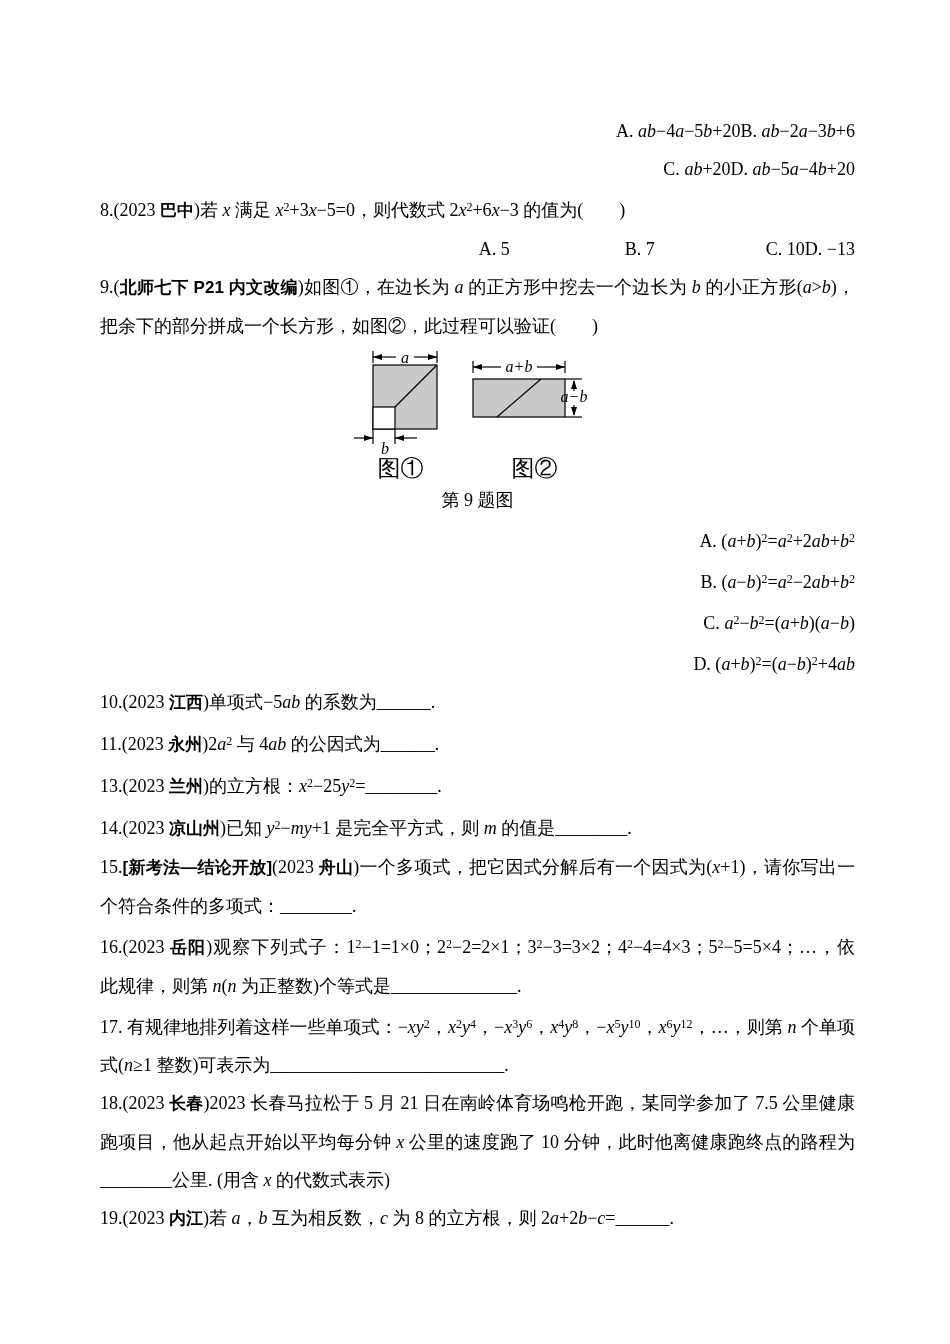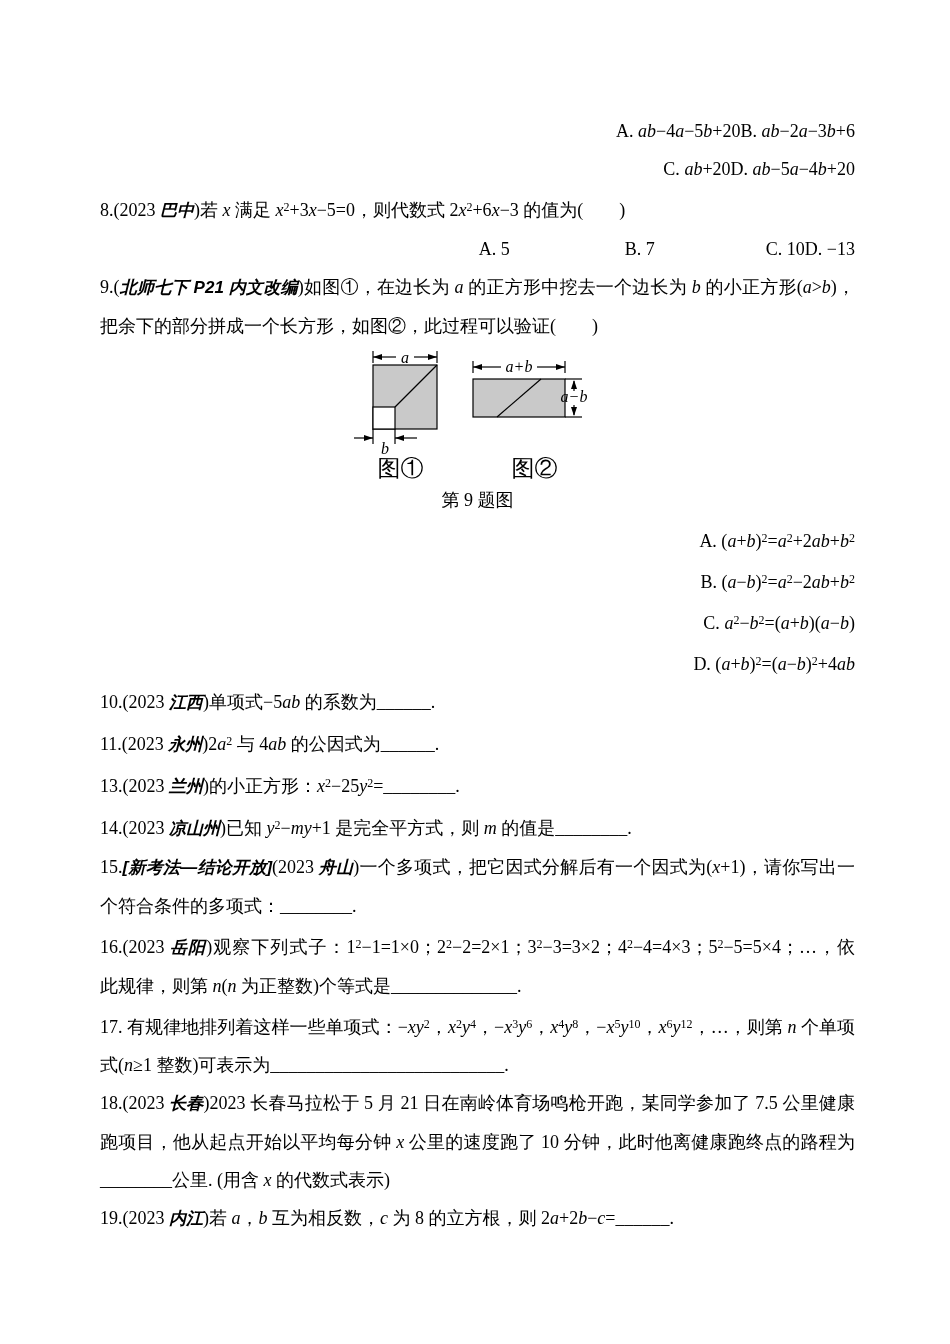--- a/index.html
+++ b/index.html
@@ -10,21 +10,21 @@
     font-family: "Liberation Serif", "DejaVu Serif", serif;
     font-size: 18px;
     overflow: hidden;
   }
   #document-body { padding: 112px 95px 0 100px; }
   .line { line-height: 38px; text-align: justify; }
   .line.options { padding-left: 43px; text-align: right; }
   .line.center { text-align: center; font-family: Liberation Serif, serif; }
   .opt-col { display: inline-block; }
   .seg-r { }
-  .seg-b { font-family: "Liberation Sans", "DejaVu Sans", sans-serif; font-weight: bold; font-size: 17px; font-style: italic; }
+  .seg-b { font-family: "Liberation Sans", "DejaVu Sans", sans-serif; font-weight: bold; font-size: 17px; }
   .seg-i { font-style: italic; }
   .seg-s { font-size: 12px; vertical-align: 5px; }
   .figure-wrap { margin: 4px 0 0 0; }
   .fig-row { display: flex; justify-content: center; align-items: flex-start; gap: 14px; }
   .fig { display: flex; flex-direction: column; align-items: center; }
   .fig-caption { font-size: 23px; line-height: 24px; }
   svg { display: block; }
   svg line { stroke: #000; stroke-width: 1.2; }
   svg polygon { fill: #000; stroke: none; }
   svg text { font-family: "Liberation Serif", "DejaVu Serif", serif; }
@@ -95,20 +95,20 @@
 
   </div>
 </div>
     <div class="line flow center"><span class="seg-r">第 9 题图</span></div>
     <div class="line options"><span class="opt-col"><span class="seg-r">A. (</span><span class="seg-i">a</span><span class="seg-r">+</span><span class="seg-i">b</span><span class="seg-r">)</span><span class="seg-s">2</span><span class="seg-r">=</span><span class="seg-i">a</span><span class="seg-s">2</span><span class="seg-r">+2</span><span class="seg-i">ab</span><span class="seg-r">+</span><span class="seg-i">b</span><span class="seg-s">2</span></span></div>
     <div class="line options"><span class="opt-col"><span class="seg-r">B. (</span><span class="seg-i">a</span><span class="seg-r">−</span><span class="seg-i">b</span><span class="seg-r">)</span><span class="seg-s">2</span><span class="seg-r">=</span><span class="seg-i">a</span><span class="seg-s">2</span><span class="seg-r">−2</span><span class="seg-i">ab</span><span class="seg-r">+</span><span class="seg-i">b</span><span class="seg-s">2</span></span></div>
     <div class="line options"><span class="opt-col"><span class="seg-r">C. </span><span class="seg-i">a</span><span class="seg-s">2</span><span class="seg-r">−</span><span class="seg-i">b</span><span class="seg-s">2</span><span class="seg-r">=(</span><span class="seg-i">a</span><span class="seg-r">+</span><span class="seg-i">b</span><span class="seg-r">)(</span><span class="seg-i">a</span><span class="seg-r">−</span><span class="seg-i">b</span><span class="seg-r">)</span></span></div>
     <div class="line options"><span class="opt-col"><span class="seg-r">D. (</span><span class="seg-i">a</span><span class="seg-r">+</span><span class="seg-i">b</span><span class="seg-r">)</span><span class="seg-s">2</span><span class="seg-r">=(</span><span class="seg-i">a</span><span class="seg-r">−</span><span class="seg-i">b</span><span class="seg-r">)</span><span class="seg-s">2</span><span class="seg-r">+4</span><span class="seg-i">ab</span></span></div>
     <div class="line flow"><span class="seg-r">10.(2023 </span><span class="seg-b">江西</span><span class="seg-r">)单项式−5</span><span class="seg-i">ab</span><span class="seg-r"> 的系数为______.</span></div>
     <div class="line flow"><span class="seg-r">11.(2023 </span><span class="seg-b">永州</span><span class="seg-r">)2</span><span class="seg-i">a</span><span class="seg-s">2</span><span class="seg-r"> 与 4</span><span class="seg-i">ab</span><span class="seg-r"> 的公因式为______.</span></div>
-    <div class="line flow"><span class="seg-r">13.(2023 </span><span class="seg-b">兰州</span><span class="seg-r">)的小正方形：</span><span class="seg-i">x</span><span class="seg-s">2</span><span class="seg-r">−25</span><span class="seg-i">y</span><span class="seg-s">2</span><span class="seg-r">=________.</span></div>
+    <div class="line flow"><span class="seg-r">13.(2023 </span><span class="seg-b">兰州</span><span class="seg-r">)的立方根：</span><span class="seg-i">x</span><span class="seg-s">2</span><span class="seg-r">−25</span><span class="seg-i">y</span><span class="seg-s">2</span><span class="seg-r">=________.</span></div>
     <div class="line flow"><span class="seg-r">14.(2023 </span><span class="seg-b">凉山州</span><span class="seg-r">)已知 </span><span class="seg-i">y</span><span class="seg-s">2</span><span class="seg-r">−</span><span class="seg-i">my</span><span class="seg-r">+1 是完全平方式，则 </span><span class="seg-i">m</span><span class="seg-r"> 的值是________.</span></div>
     <div class="line flow"><span class="seg-r">15.</span><span class="seg-b">[新考法—结论开放]</span><span class="seg-r">(2023 </span><span class="seg-b">舟山</span><span class="seg-r">)一个多项式，把它因式分解后有一个因式为(</span><span class="seg-i">x</span><span class="seg-r">+1)，请你写出一个符合条件的多项式：________.</span></div>
     <div class="line flow"><span class="seg-r">16.(2023 </span><span class="seg-b">岳阳</span><span class="seg-r">)观察下列式子：1</span><span class="seg-s">2</span><span class="seg-r">−1=1×0；2</span><span class="seg-s">2</span><span class="seg-r">−2=2×1；3</span><span class="seg-s">2</span><span class="seg-r">−3=3×2；4</span><span class="seg-s">2</span><span class="seg-r">−4=4×3；5</span><span class="seg-s">2</span><span class="seg-r">−5=5×4；…，依此规律，则第 </span><span class="seg-i">n</span><span class="seg-r">(</span><span class="seg-i">n</span><span class="seg-r"> 为正整数)个等式是______________.</span></div>
     <div class="line flow"><span class="seg-r">17. 有规律地排列着这样一些单项式：−</span><span class="seg-i">xy</span><span class="seg-s">2</span><span class="seg-r">，</span><span class="seg-i">x</span><span class="seg-s">2</span><span class="seg-i">y</span><span class="seg-s">4</span><span class="seg-r">，−</span><span class="seg-i">x</span><span class="seg-s">3</span><span class="seg-i">y</span><span class="seg-s">6</span><span class="seg-r">，</span><span class="seg-i">x</span><span class="seg-s">4</span><span class="seg-i">y</span><span class="seg-s">8</span><span class="seg-r">，−</span><span class="seg-i">x</span><span class="seg-s">5</span><span class="seg-i">y</span><span class="seg-s">10</span><span class="seg-r">，</span><span class="seg-i">x</span><span class="seg-s">6</span><span class="seg-i">y</span><span class="seg-s">12</span><span class="seg-r">，…，则第 </span><span class="seg-i">n</span><span class="seg-r"> 个单项式(</span><span class="seg-i">n</span><span class="seg-r">≥1 整数)可表示为__________________________.</span></div>
     <div class="line flow"><span class="seg-r">18.(2023 </span><span class="seg-b">长春</span><span class="seg-r">)2023 长春马拉松于 5 月 21 日在南岭体育场鸣枪开跑，某同学参加了 7.5 公里健康跑项目，他从起点开始以平均每分钟 </span><span class="seg-i">x</span><span class="seg-r"> 公里的速度跑了 10 分钟，此时他离健康跑终点的路程为________公里. (用含 </span><span class="seg-i">x</span><span class="seg-r"> 的代数式表示)</span></div>
     <div class="line flow"><span class="seg-r">19.(2023 </span><span class="seg-b">内江</span><span class="seg-r">)若 </span><span class="seg-i">a</span><span class="seg-r">，</span><span class="seg-i">b</span><span class="seg-r"> 互为相反数，</span><span class="seg-i">c</span><span class="seg-r"> 为 8 的立方根，则 2</span><span class="seg-i">a</span><span class="seg-r">+2</span><span class="seg-i">b</span><span class="seg-r">−</span><span class="seg-i">c</span><span class="seg-r">=______.</span></div>
   </div>
 
 </body></html>

